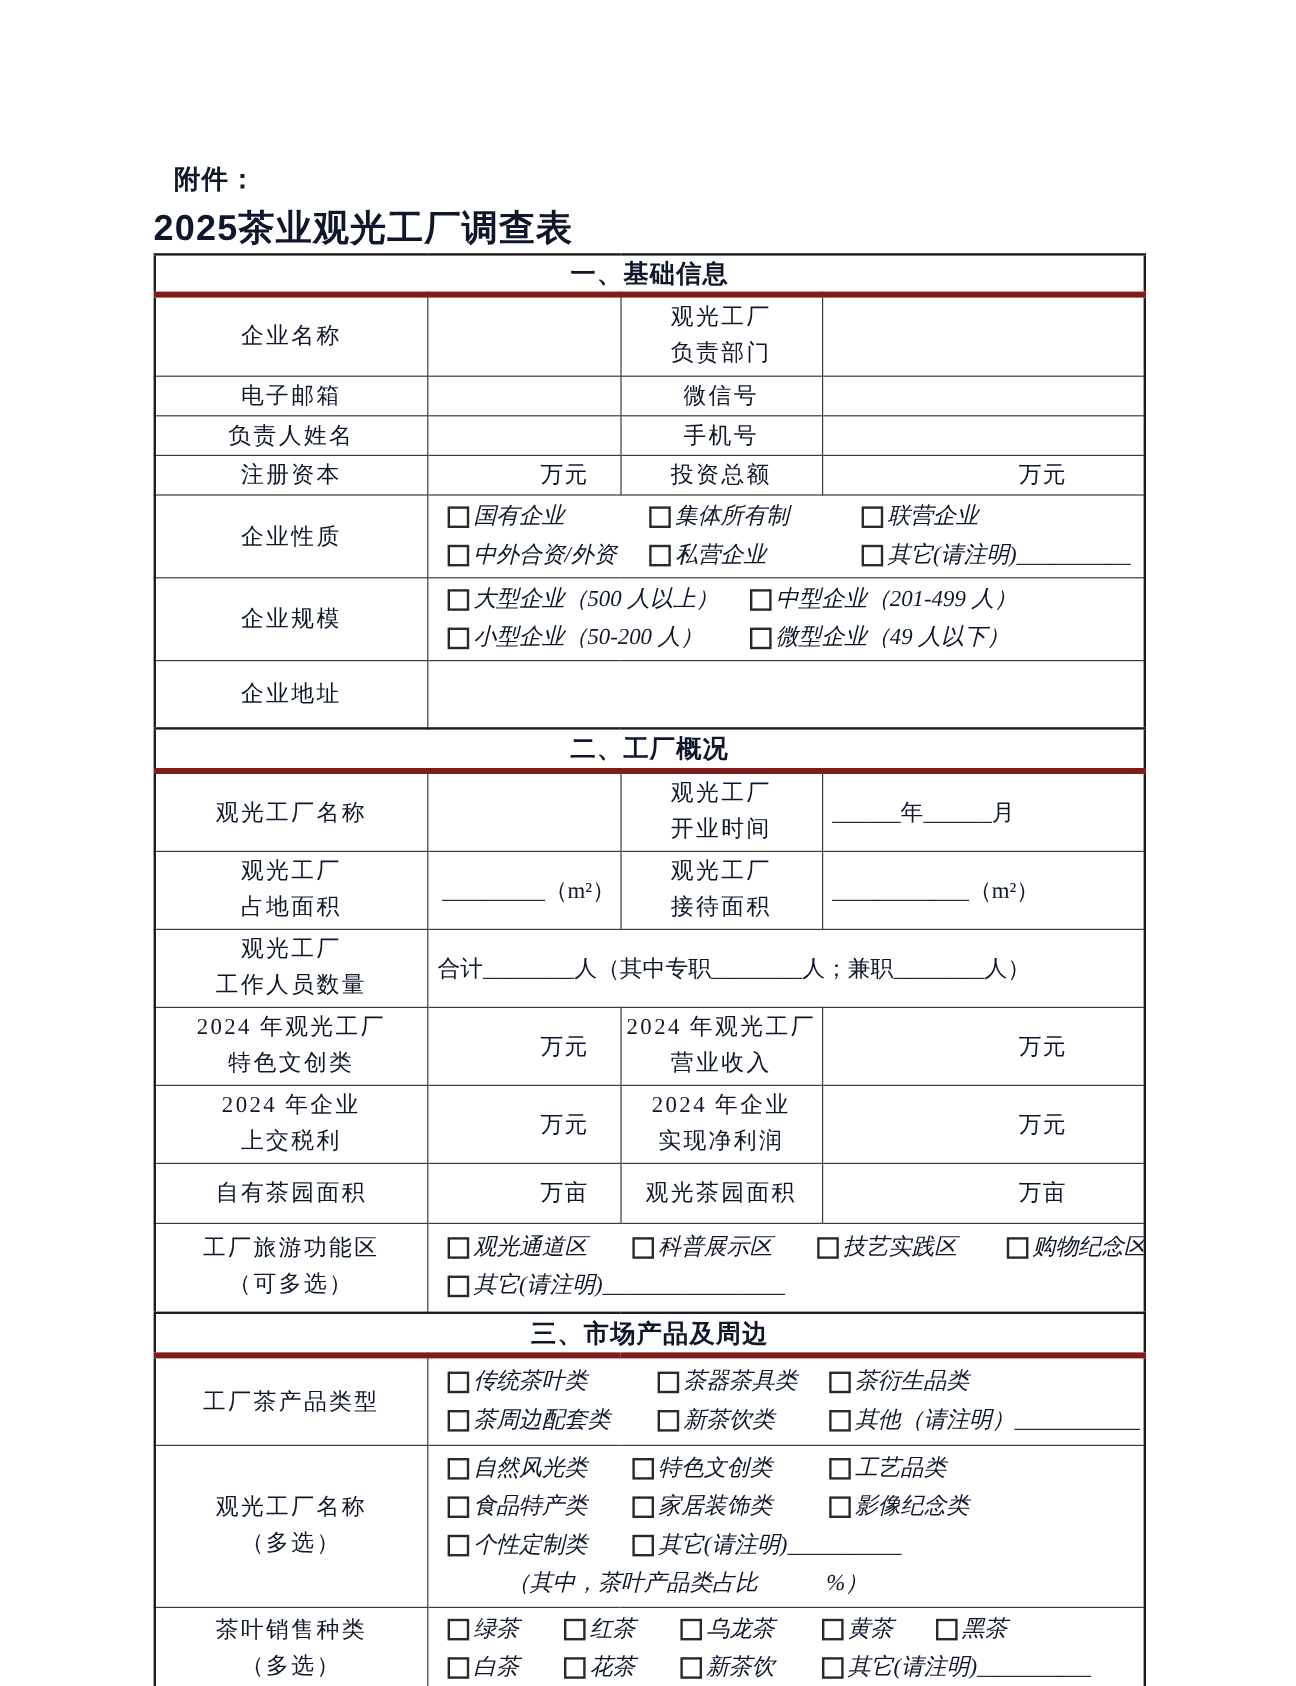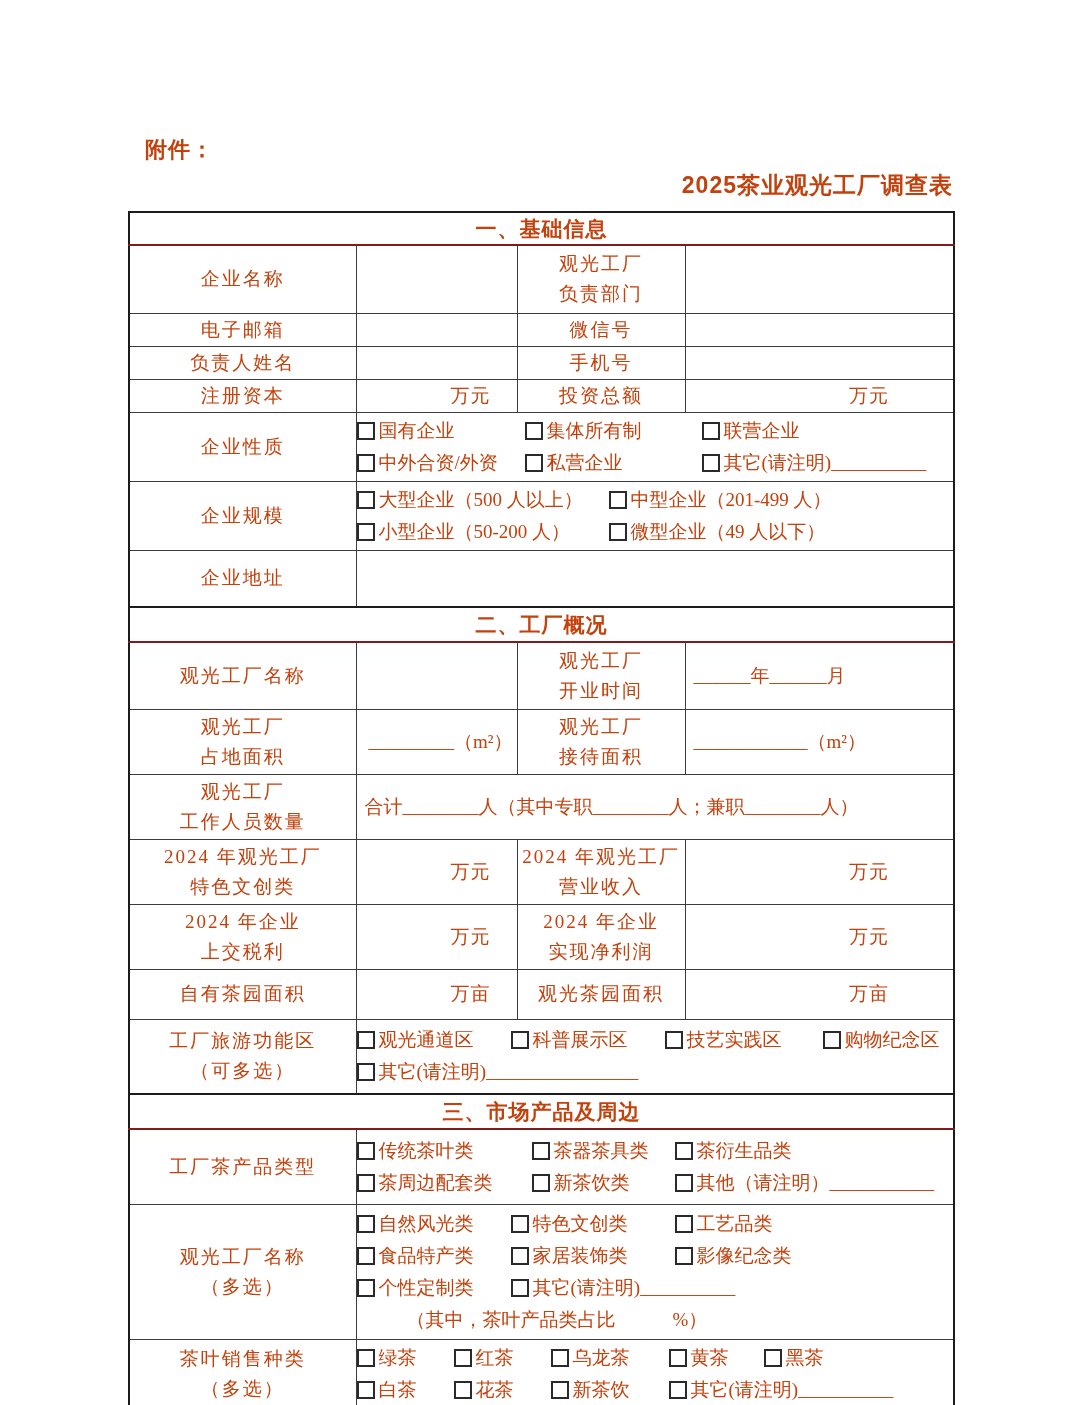--- a/index.html
+++ b/index.html
@@ -1,37 +1,37 @@
 <!DOCTYPE html>
 <html><head>
 <meta charset="utf-8">
 <style>
   html,body{margin:0;padding:0;background:#ffffff;}
   .page{position:relative;width:1080px;height:1405px;background:#fff;overflow:hidden;
-        font-family:"Liberation Serif", serif;color:#c2410c;}
+        font-family:"Liberation Serif", serif;color:#0f172a;}
   .attachment{position:absolute;left:145px;top:135px;font-family:"Liberation Sans",sans-serif;
         font-weight:bold;font-size:22px;letter-spacing:1px;}
-  .title{position:absolute;left:128px;top:170px;width:825px;text-align:right;
-        font-family:"Liberation Sans",sans-serif;font-weight:bold;font-size:23px;letter-spacing:1px;}
+  .title{position:absolute;left:128px;top:170px;width:825px;text-align:left;
+        font-family:"Liberation Sans",sans-serif;font-weight:bold;font-size:30px;letter-spacing:1px;}
   table.form{position:absolute;left:128px;top:211px;width:825px;border-collapse:collapse;
         table-layout:fixed;border:2px solid #1c1c1c;}
   td{border:1px solid #3c3c3c;font-size:19px;padding:0;vertical-align:middle;overflow:hidden;}
-  tr.sec td{border-top:2px solid #1c1c1c;border-bottom:2px solid #7f1d1d;
+  tr.sec td{border-top:2px solid #1c1c1c;border-bottom:5px solid #7f1d1d;
         font-family:"Liberation Sans",sans-serif;font-weight:bold;font-size:21px;
         text-align:center;letter-spacing:1px;}
   .h33{height:33px}.h35{height:35px}.h50{height:50px}.h57{height:57px}
   .h65{height:65px}.h66{height:66px}.h67{height:67px}.h68{height:68px}
   .h75{height:75px}.h135{height:135px}
   .lbl{text-align:center;letter-spacing:2px;}
   .lbl .ln{display:block;line-height:30px;}
   .unit2{text-align:right;padding-right:26px;letter-spacing:1px;}
   .unit4{text-align:right;padding-right:64px;letter-spacing:1px;}
   .val-l{text-align:left;padding-left:8px;}
   .val-r{text-align:right;padding-right:4px;}
-  .merged{padding:2px 0;}
+  .merged{padding:2px 16px;font-style:italic;}
   .cbl{display:flex;align-items:center;line-height:32px;}
   .cbi{display:flex;align-items:center;white-space:nowrap;flex:0 0 auto;}
   .cbi.last{flex:1 1 auto;}
   .cb{display:inline-block;width:14px;height:14px;border:2px solid #2a2a2a;
       margin-right:4px;flex:0 0 auto;background:#fff;}
   .cbt{white-space:nowrap;}
   .iw95{width:95px}.iw97{width:97px}.iw118{width:118px}.iw143{width:143px}
   .iw154{width:154px}.iw158{width:158px}.iw164{width:164px}.iw168{width:168px}
   .iw175{width:175px}.iw177{width:177px}.iw252{width:252px}
   .note{padding-left:2px;line-height:32px;margin-left:48px;}

